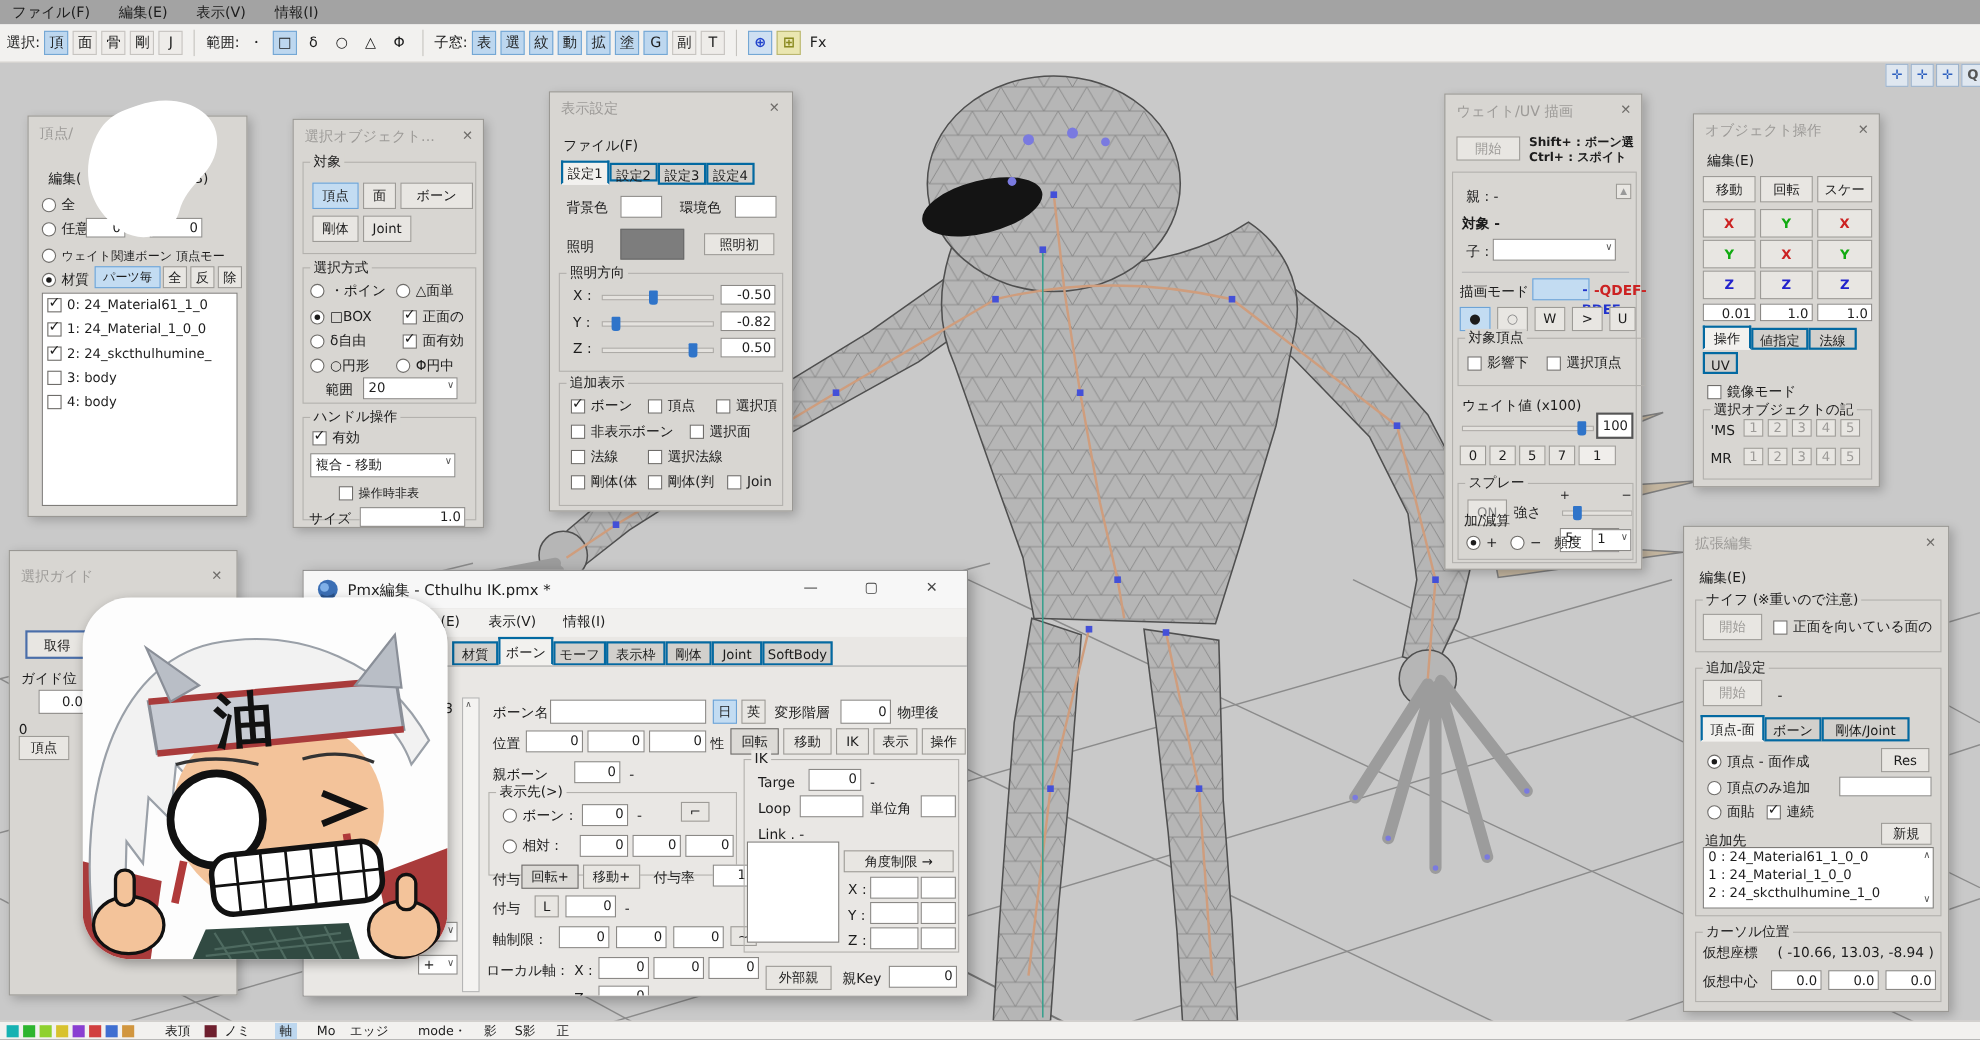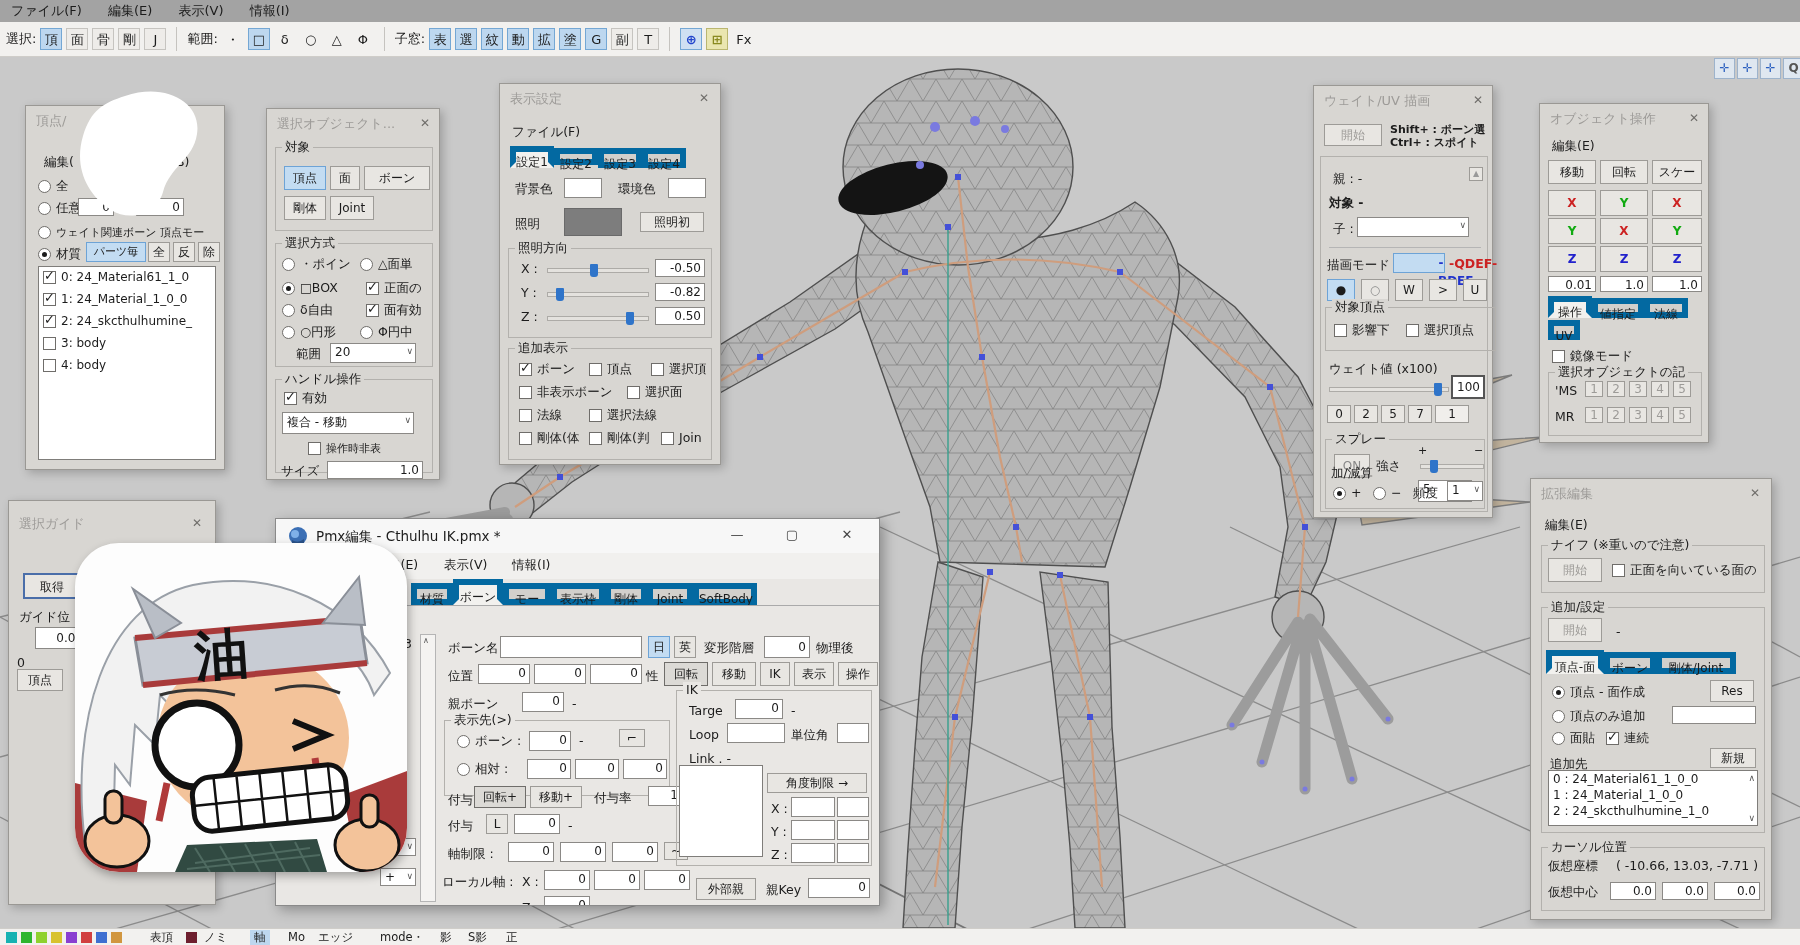--- a/index.html
+++ b/index.html
@@ -35,21 +35,21 @@
   .c.on::after{content:"\2713";position:absolute;left:0;top:-4px;font-size:13px;font-weight:bold;color:#1c1c1c;}
   .r{position:absolute;width:13px;height:13px;background:#fff;border:1px solid #6f6d6a;border-radius:50%;box-sizing:border-box;}
   .r.on::after{content:"";position:absolute;left:3px;top:3px;width:5px;height:5px;border-radius:50%;background:#1c1c1c;}
   .g{position:absolute;border:1px solid #b3b1ad;box-sizing:border-box;}
   .gl{position:absolute;top:-9px;left:6px;background:#d8d6d2;padding:0 3px;font-size:12.5px;white-space:nowrap;}
   .dd{position:absolute;background:#fff;border:1px solid #8b8986;font-size:12px;box-sizing:border-box;}
   .dd .v{display:block;padding:1px 14px 0 4px;text-align:left;white-space:nowrap;overflow:hidden;}
   .dd .ar{position:absolute;right:2px;top:2px;color:#555;font-size:9px;}
   .sl{position:absolute;height:3px;background:#e4e2de;border:1px solid #adaba7;}
   .th{position:absolute;top:-5px;width:8px;height:13px;background:#2f74c9;border-radius:1px 1px 3px 3px;}
-  .tab{position:absolute;border:6px solid #0369a1;background:#d2d0cc;text-align:center;font-size:12px;box-sizing:border-box;line-height:20px;}
+  .tab{position:absolute;border:2px solid #0369a1;background:#d2d0cc;text-align:center;font-size:12px;box-sizing:border-box;line-height:20px;}
   .tab.act{background:#f2f1ee;border-bottom-color:#f2f1ee;}
   .list{position:absolute;background:#fff;border:1px solid #7f7d7a;box-sizing:border-box;font-size:12px;overflow:hidden;}
   .row{position:relative;height:22px;}
   
   .win{position:absolute;background:#e9e7e4;border:1px solid #8a8a8a;z-index:20;box-shadow:4px 4px 12px rgba(0,0,0,.3);box-sizing:border-box;overflow:hidden;}
   .winbar{position:absolute;left:0;top:0;width:100%;height:34px;background:#f7f7f7;border-bottom:1px solid #ddd;}
   .winbtn{position:absolute;top:2px;width:42px;height:28px;line-height:28px;text-align:center;color:#444;font-size:13px;}
   .winmenu{position:absolute;left:0;top:34px;width:100%;height:26px;background:#f1f0ee;}
   .winmenu span{position:absolute;top:4px;font-size:12.5px;}
   .jira{position:absolute;z-index:30;border-radius:44px;overflow:hidden;box-shadow:2px 4px 10px rgba(0,0,0,.3);}
@@ -486,21 +486,21 @@
         <div style="padding:1px 4px;white-space:nowrap;">0 : 24_Material61_1_0_0</div>
         <div style="padding:1px 4px;white-space:nowrap;">1 : 24_Material_1_0_0</div>
         <div style="padding:1px 4px;white-space:nowrap;">2 : 24_skcthulhumine_1_0</div>
         <span class="abs" style="right:2px;top:2px;font-size:9px;color:#555;">∧</span>
         <span class="abs" style="right:2px;bottom:2px;font-size:9px;color:#555;">∨</span>
       </div>
     </div>
     <div class="g" style="left:10px;top:368px;width:224px;height:64px;">
       <span class="gl">カーソル位置</span>
       <span class="l" style="left:6px;top:10px;">仮想座標</span>
-      <span class="l" style="left:74px;top:10px;">( -10.66, 13.03, -7.71 )</span>
+      <span class="l" style="left:74px;top:10px;">( -10.66, 13.03, -8.94 )</span>
       <span class="l" style="left:6px;top:36px;">仮想中心</span>
       <span class="i" style="left:68px;top:34px;width:46px;height:18px;">0.0</span>
       <span class="i" style="left:120px;top:34px;width:46px;height:18px;">0.0</span>
       <span class="i" style="left:172px;top:34px;width:46px;height:18px;">0.0</span>
     </div>
   </div>
 
   <div class="p" style="left:8px;top:500px;width:208px;height:405px;">
     <div class="t" style="top:14px;">選択ガイド</div>
     <span class="x" style="right:10px;top:14px;">✕</span>

